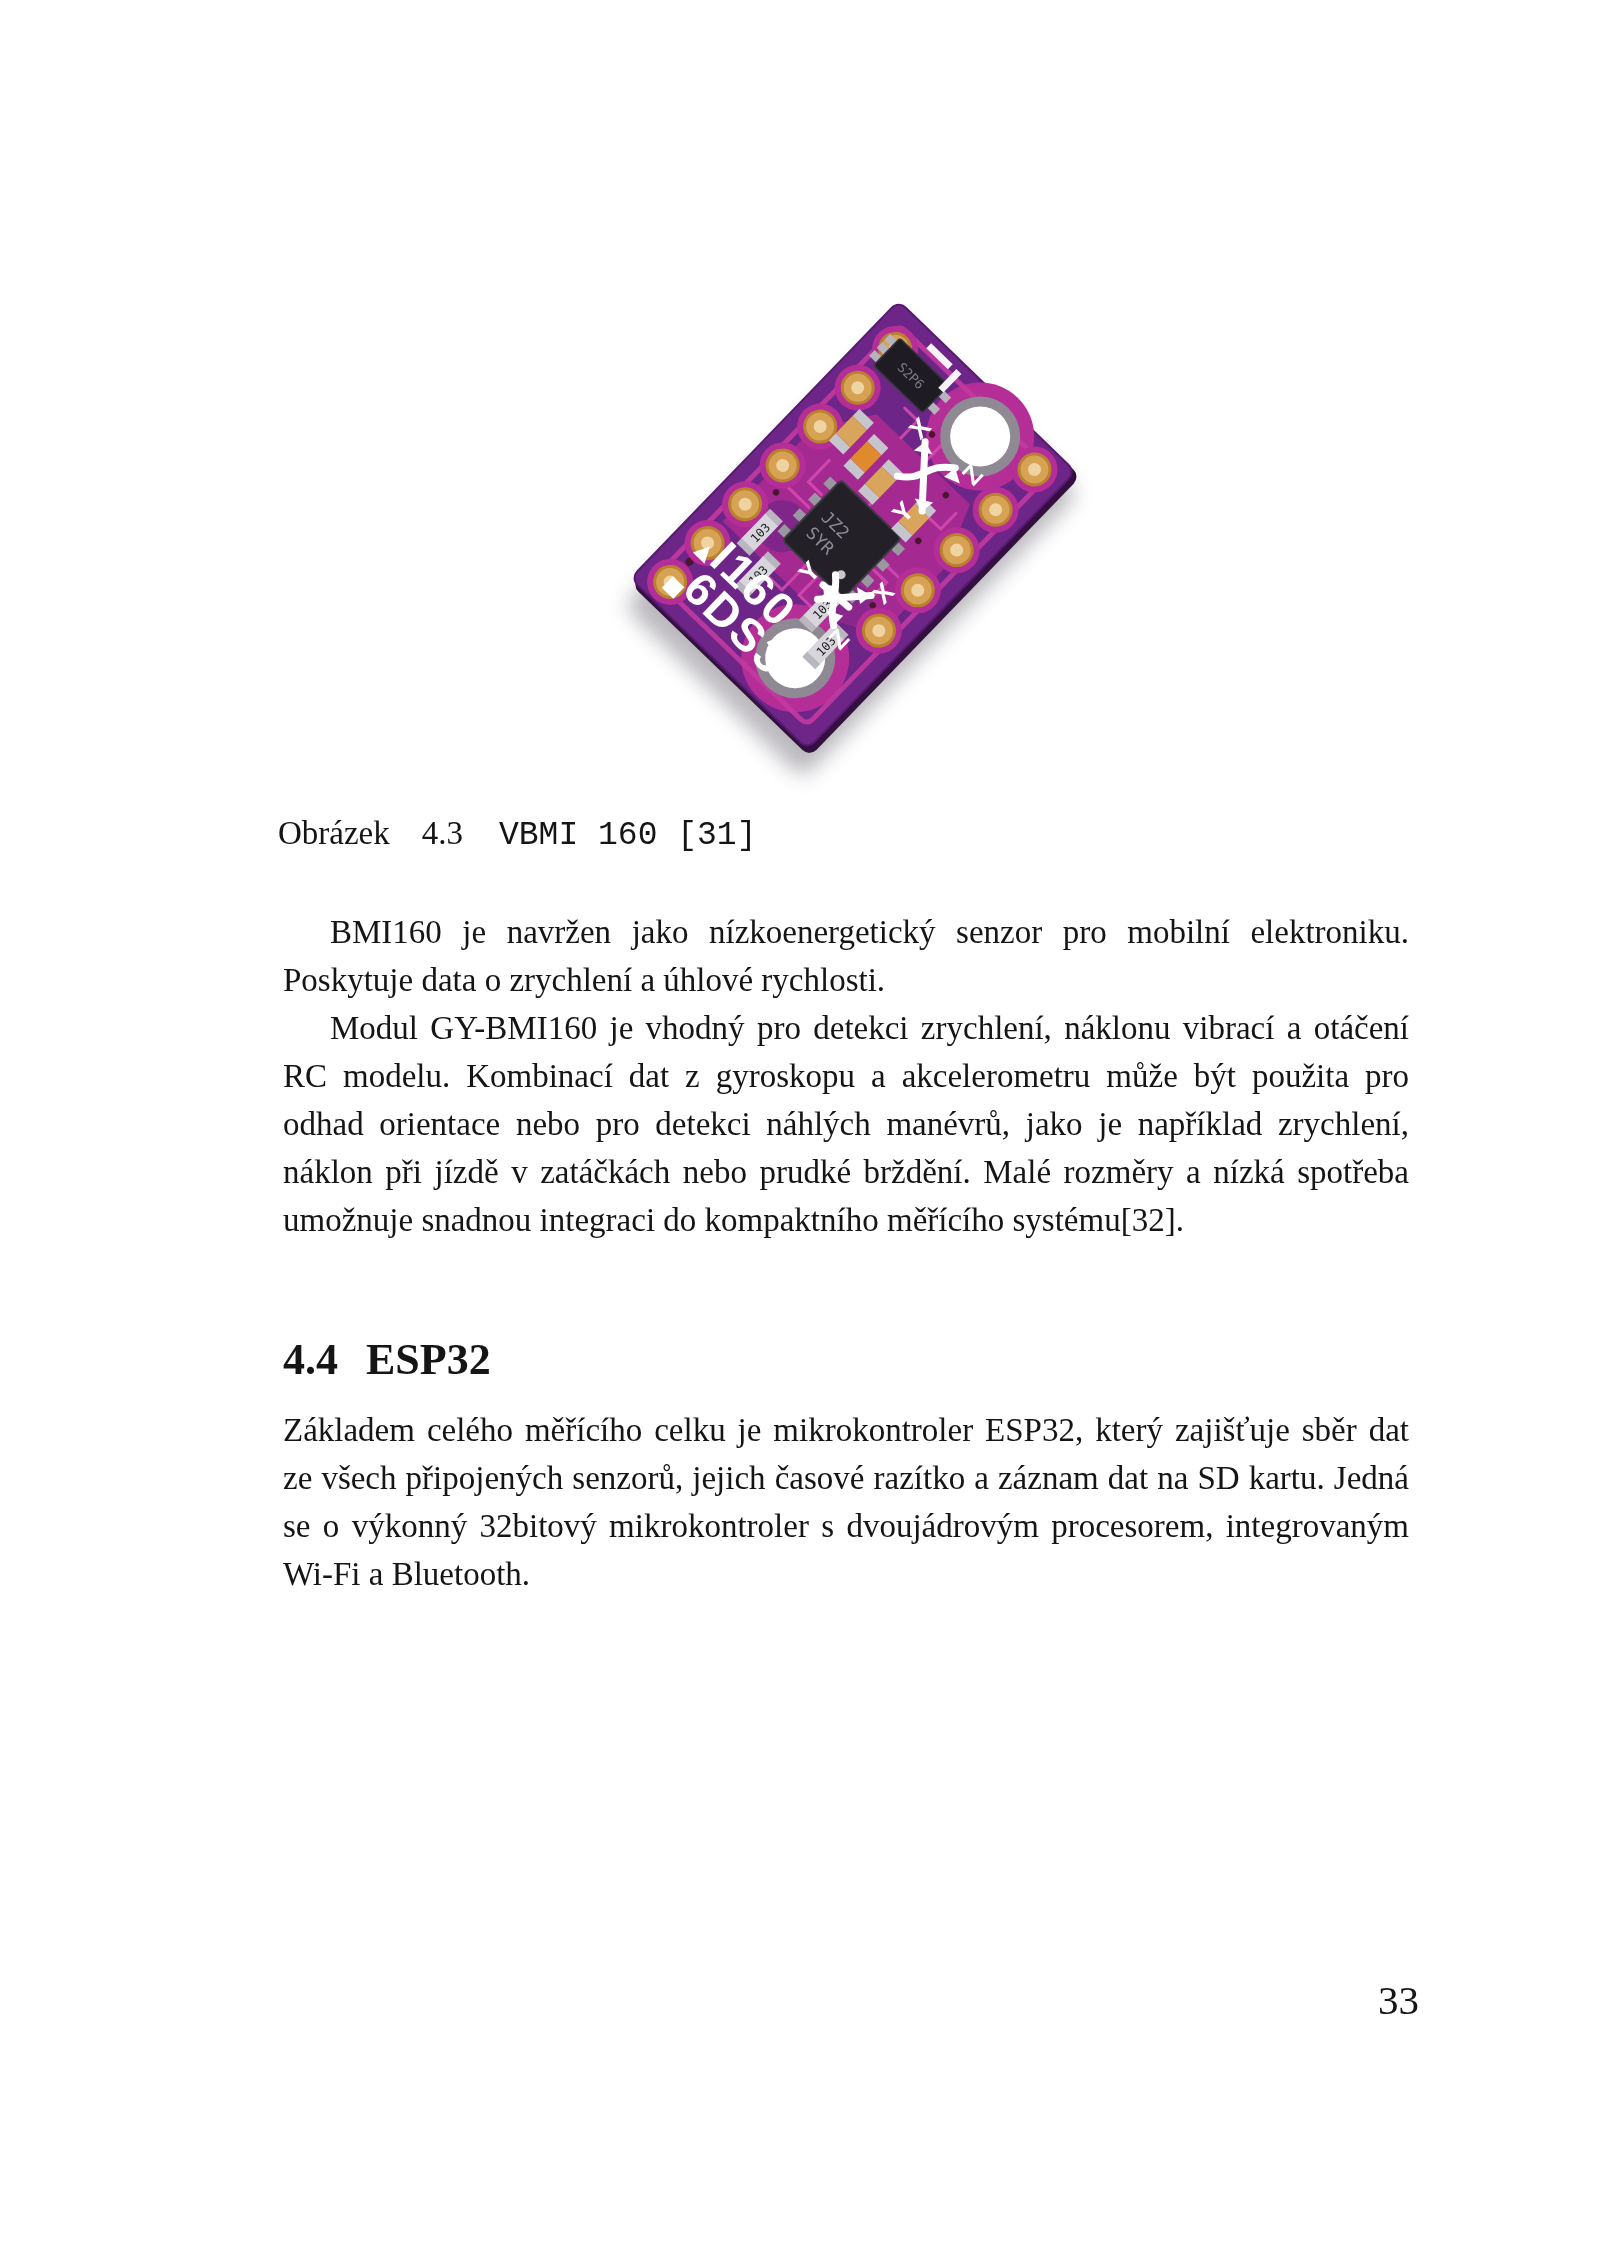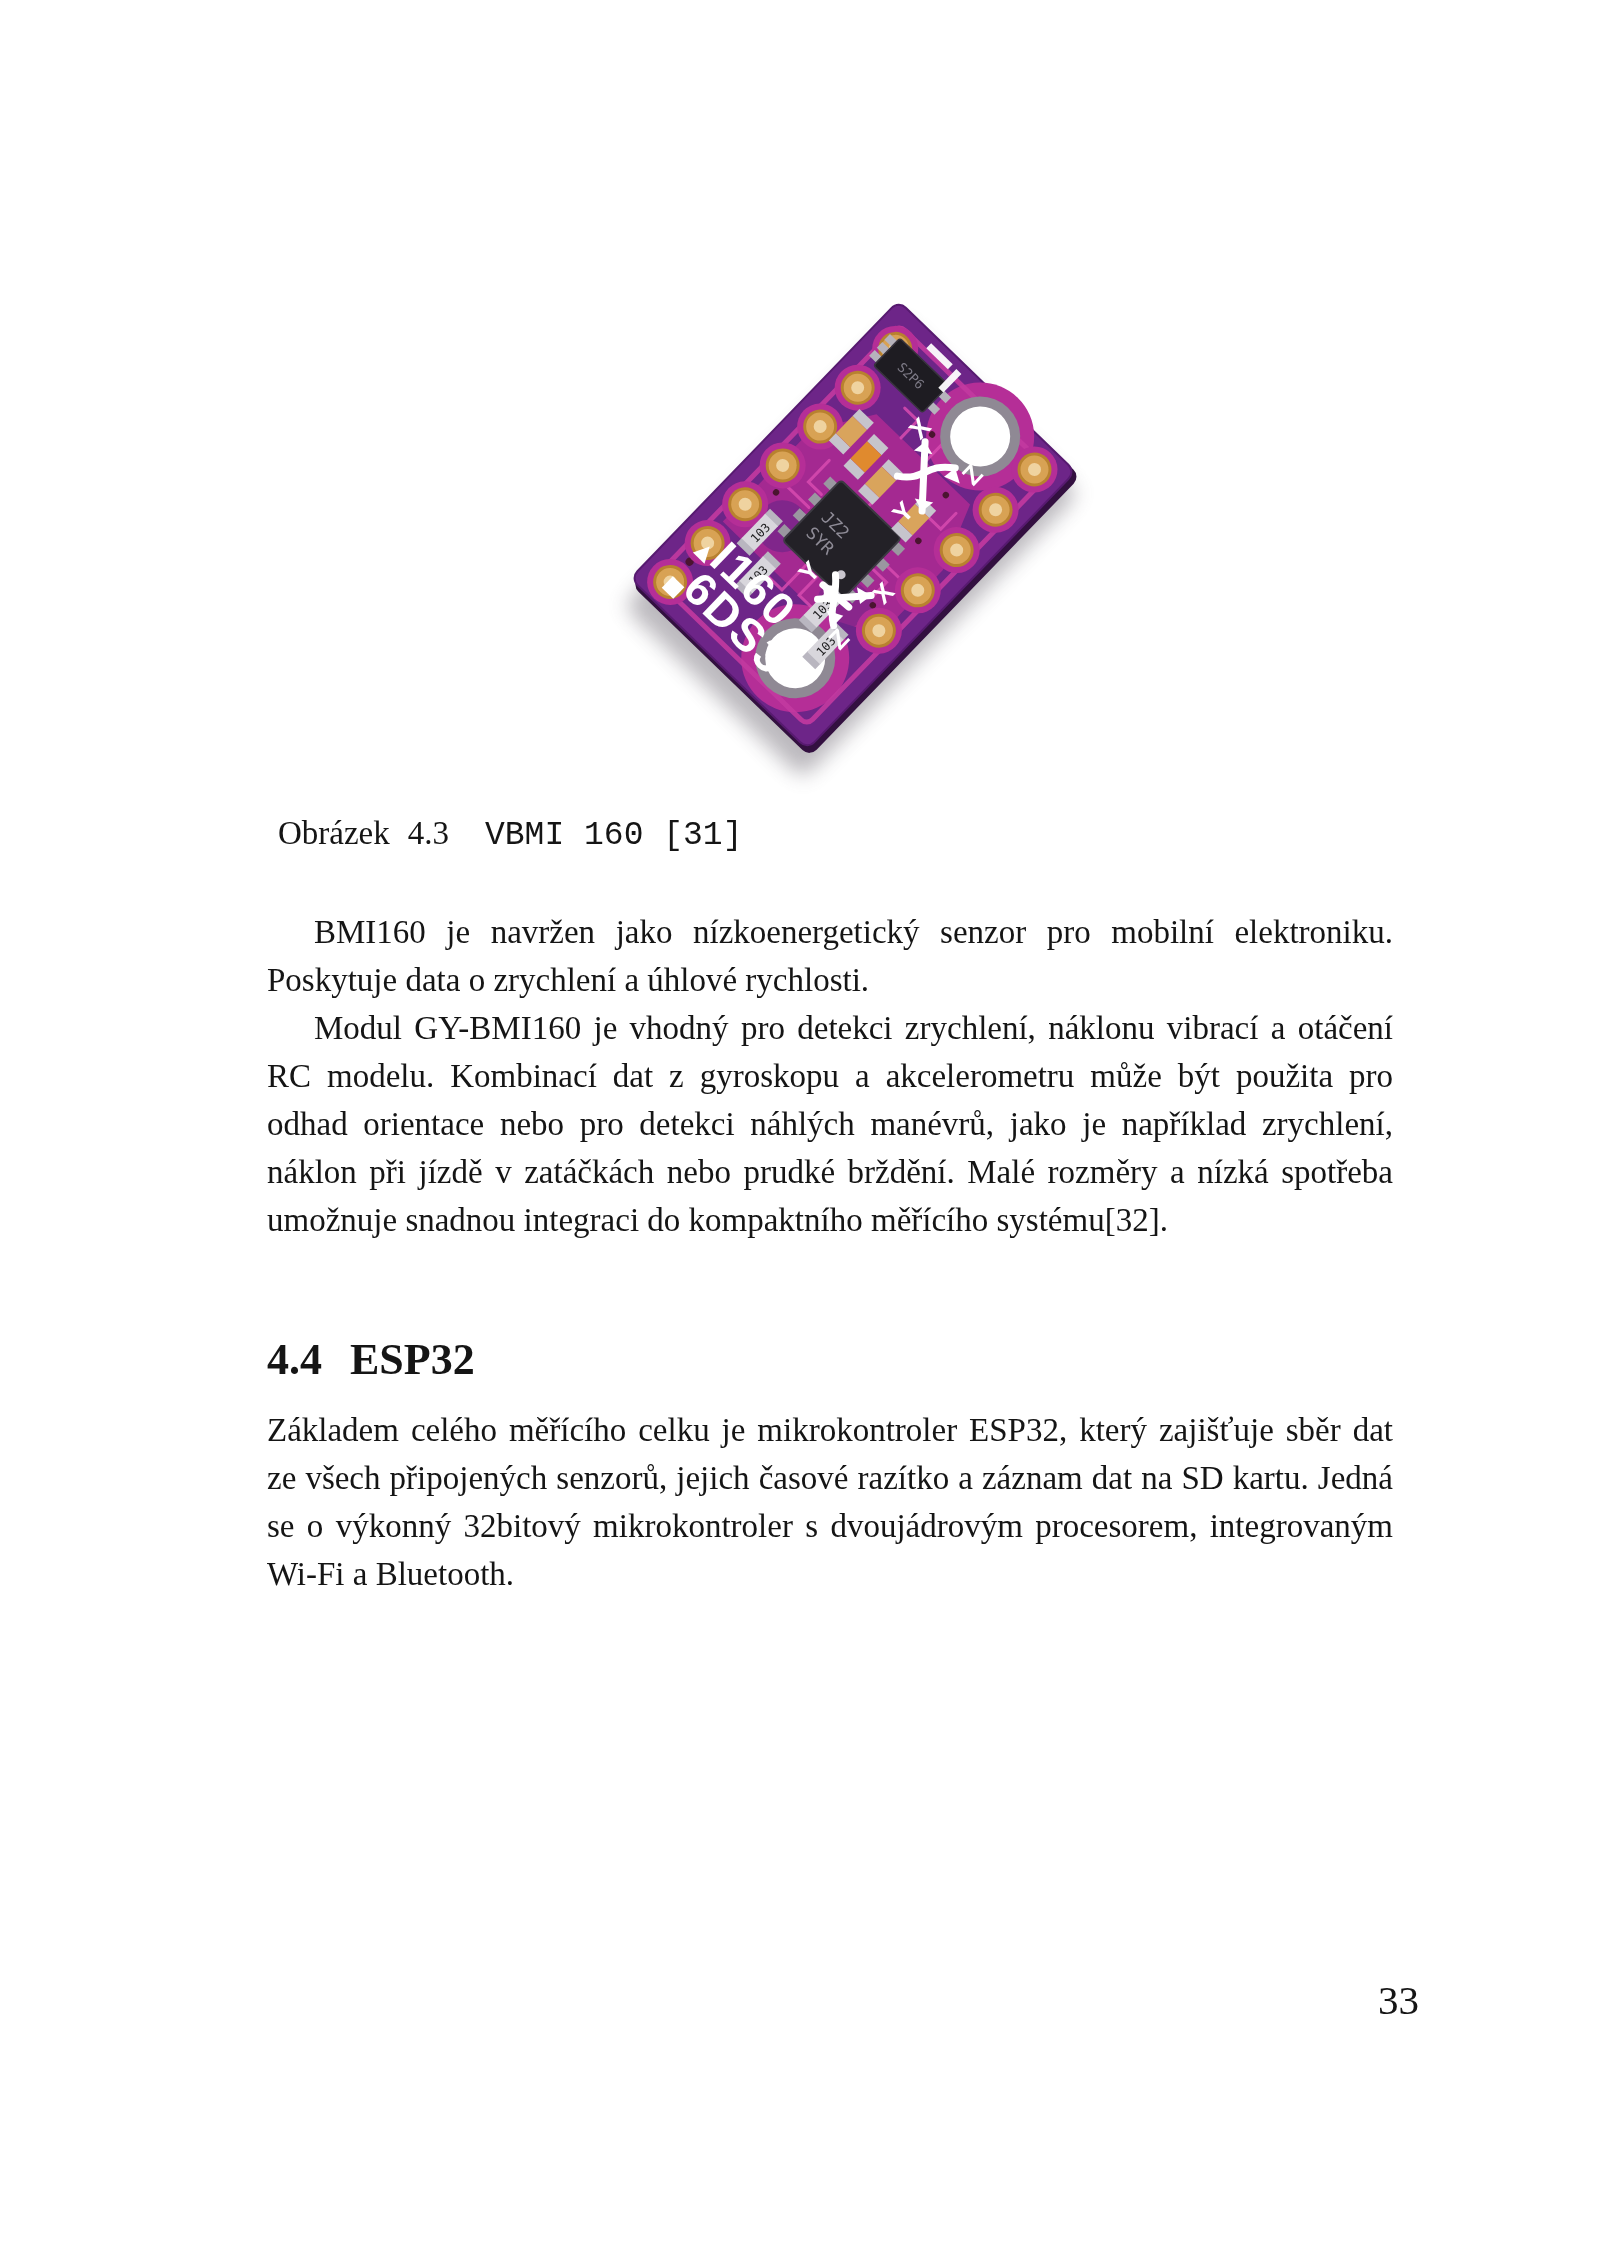--- a/index.html
+++ b/index.html
@@ -9,24 +9,24 @@
     background:#ffffff;
     font-family:"Liberation Serif", serif;
     color:#151515;
     overflow:hidden;
   }
   .figure-photo{position:absolute;left:520px;top:200px;width:680px;height:660px;}
   .caption{
     position:absolute;left:278px;top:812px;
     font-size:33px;line-height:42px;white-space:nowrap;
   }
-  .caption .cap-number{margin-left:18px;}
+  .caption .cap-number{margin-left:32px;}
   .caption .cap-text{margin-left:36px;font-family:Liberation Mono, monospace;}
   .content{
-    position:absolute;left:267px;top:908px;width:1126px;
+    position:absolute;left:283px;top:908px;width:1126px;
   }
   .content p{
     margin:0;
     font-size:33px;line-height:48px;
     text-align:justify;
   }
   .content p.indent{text-indent:47px;}
   .content h2{
     margin:90px 0 20px 0;
     font-size:44px;line-height:52px;

